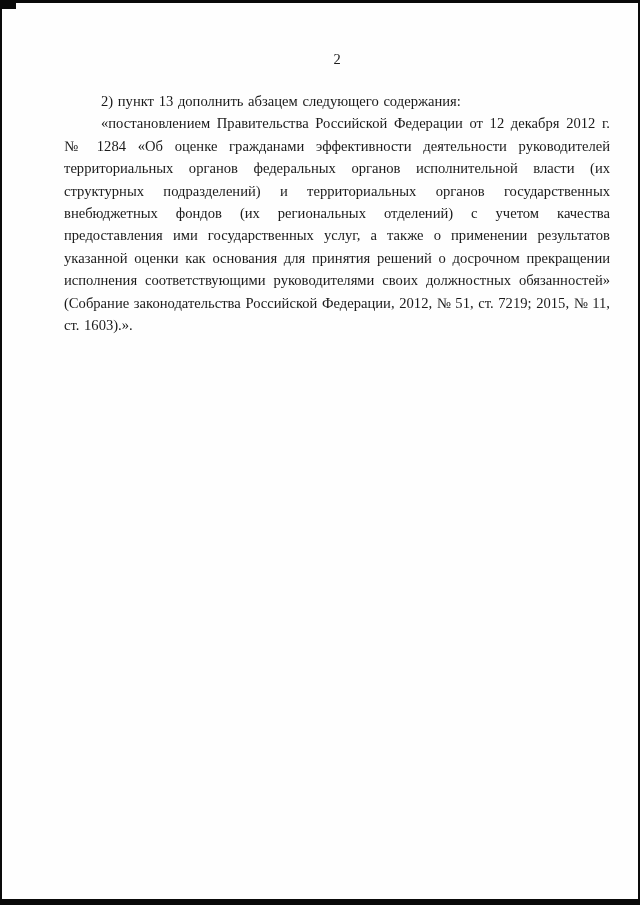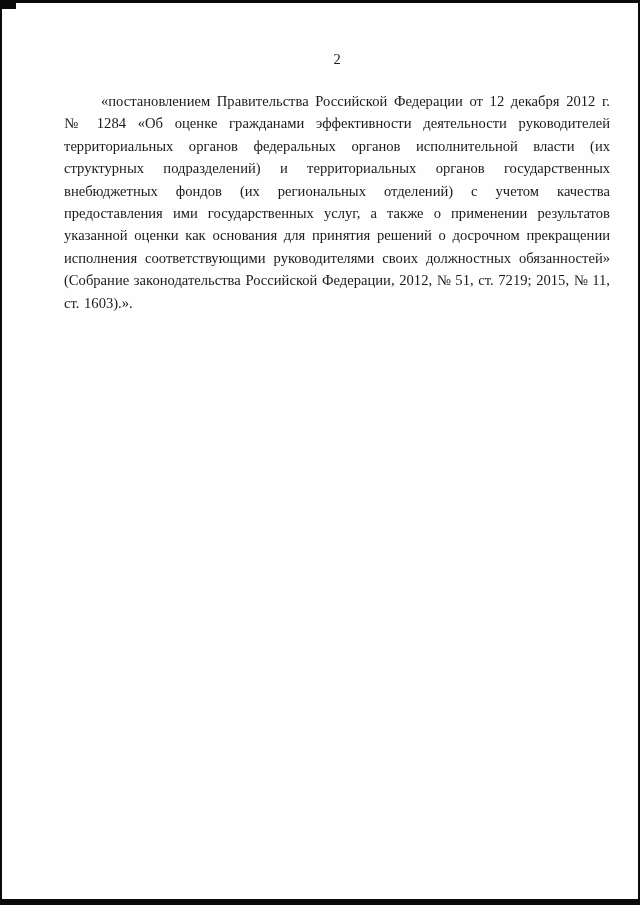--- a/index.html
+++ b/index.html
@@ -53,15 +53,16 @@
     text-align: left;
   }
 </style>
 </head>
 <body>
 
 <div class="scan-page">
   <div class="corner-mark"></div>
   <div class="content">
     <p class="page-number">2</p>
+    <p class="para first">2) пункт 13 дополнить абзацем следующего содержания:</p>
     <p class="para">«постановлением Правительства Российской Федерации от 12 декабря 2012 г. № 1284 «Об оценке гражданами эффективности деятельности руководителей территориальных органов федеральных органов исполнительной власти (их структурных подразделений) и территориальных органов государственных внебюджетных фондов (их региональных отделений) с учетом качества предоставления ими государственных услуг, а также о применении результатов указанной оценки как основания для принятия решений о досрочном прекращении исполнения соответствующими руководителями своих должностных обязанностей» (Собрание законодательства Российской Федерации, 2012, № 51, ст. 7219; 2015, № 11, ст. 1603).».</p>
   </div>
 </div>
 
 </body></html>

